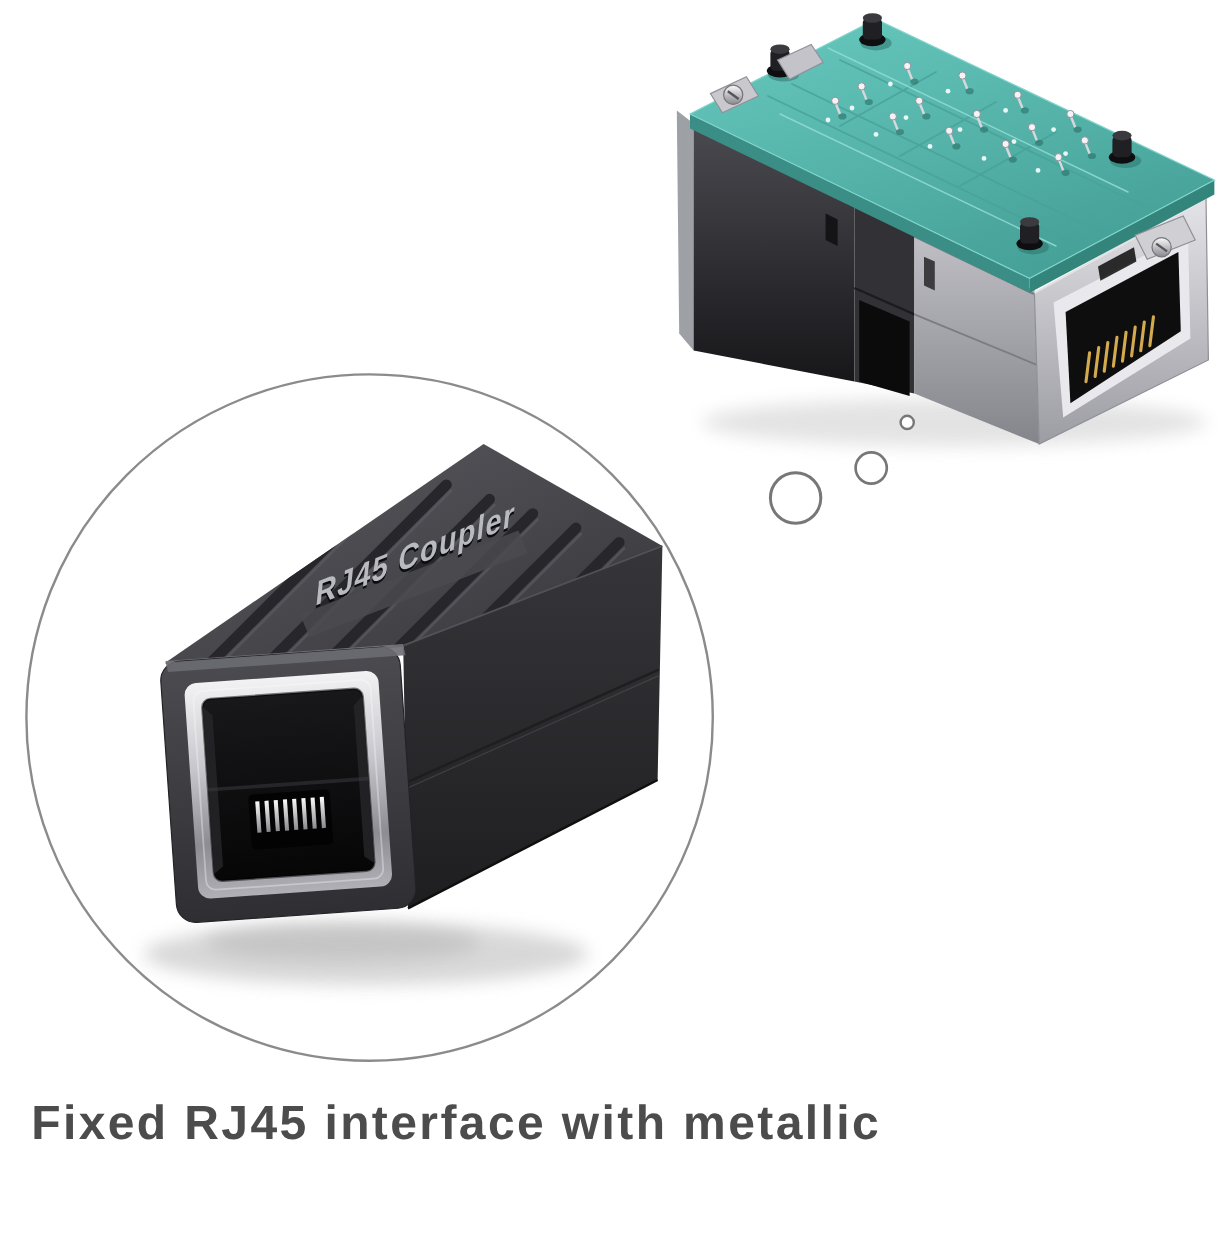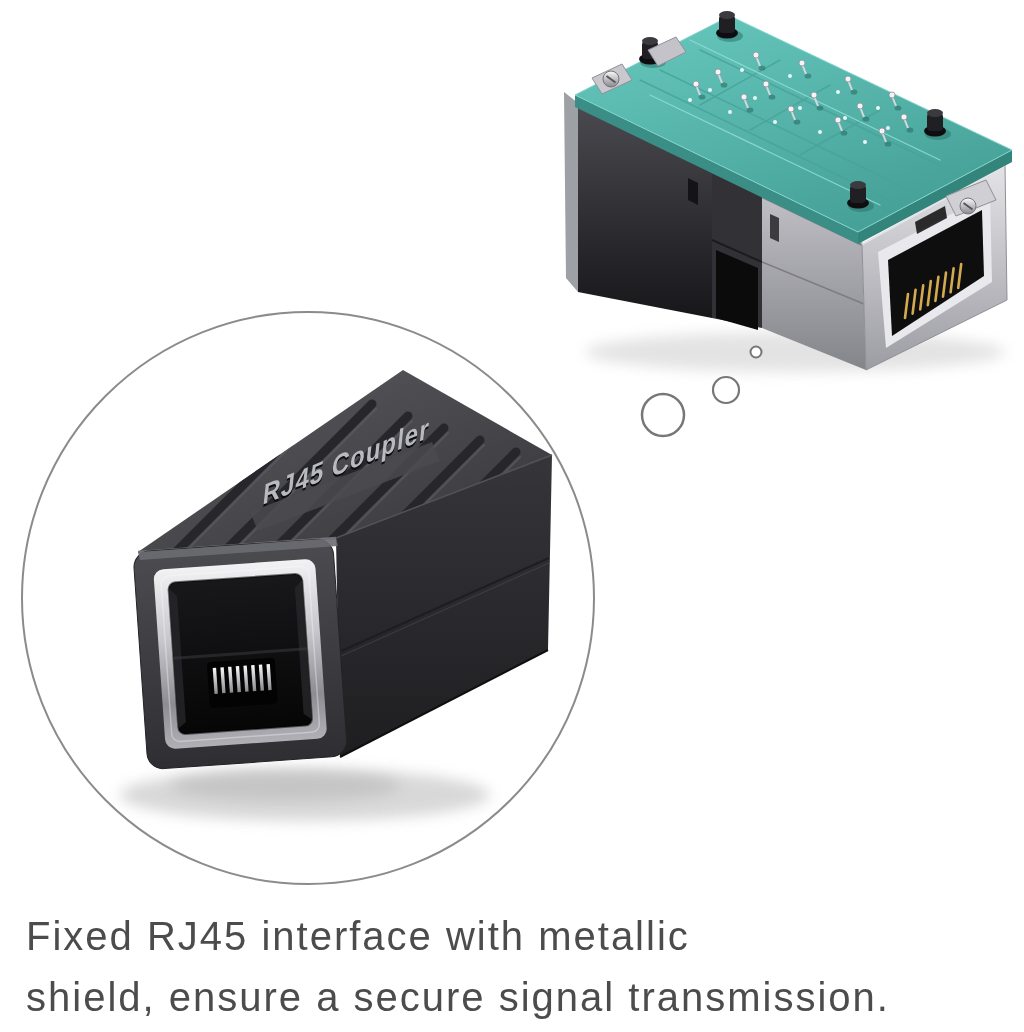--- a/index.html
+++ b/index.html
@@ -11,21 +11,21 @@
     font-family:"Liberation Sans", sans-serif;
   }
   .scene-svg { position:absolute; left:0; top:0; width:1024px; height:1032px; }
   .caption {
     position:absolute;
     left:26px;
     top:906px;
     width:990px;
     color:#4c4c4c;
     font-size:40px;
-    font-weight:400;
+    font-weight:700;
     letter-spacing:2px;
     line-height:61px;
     white-space:nowrap;
   }
   .label-text {
     font-family:"Liberation Sans", sans-serif;
     font-size:26px;
     font-weight:700;
     letter-spacing:1px;
     fill:#b9b9c1;
@@ -287,16 +287,15 @@
           <rect x="257.7" y="666" width="3.4" height="26"></rect>
           <rect x="265.4" y="666" width="3.4" height="26"></rect>
         </g>
       </g>
       <polygon points="138,552 336,538 338,546 140,560" fill="#6b6b72" opacity="0.9"></polygon>
     </g>
   </svg>
 
   <div class="caption">
     <div>Fixed RJ45 interface with metallic</div>
-    <div>shield, ensure a secure signal transmission.</div>
   </div>
 
 </div>
 
 </body></html>

